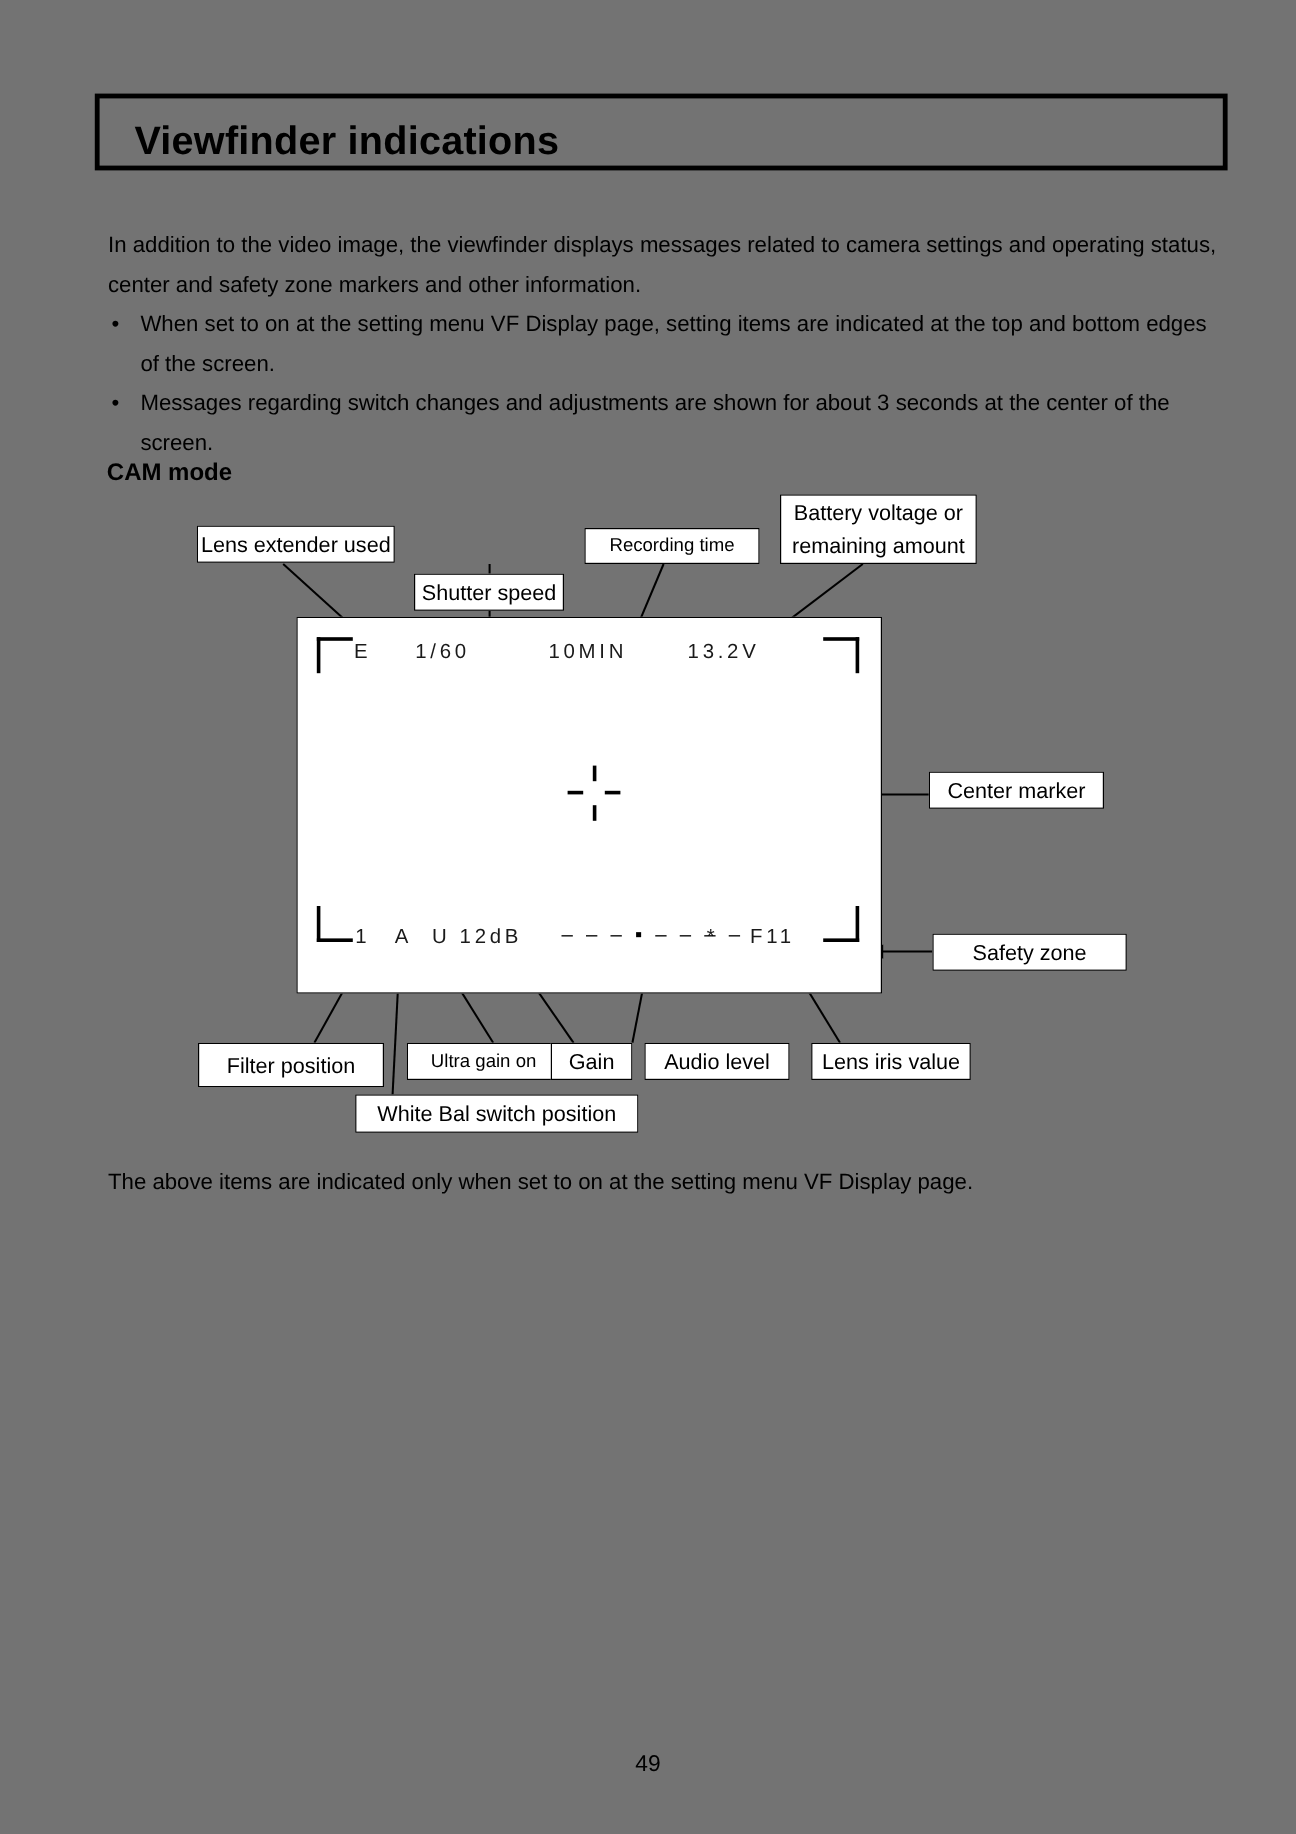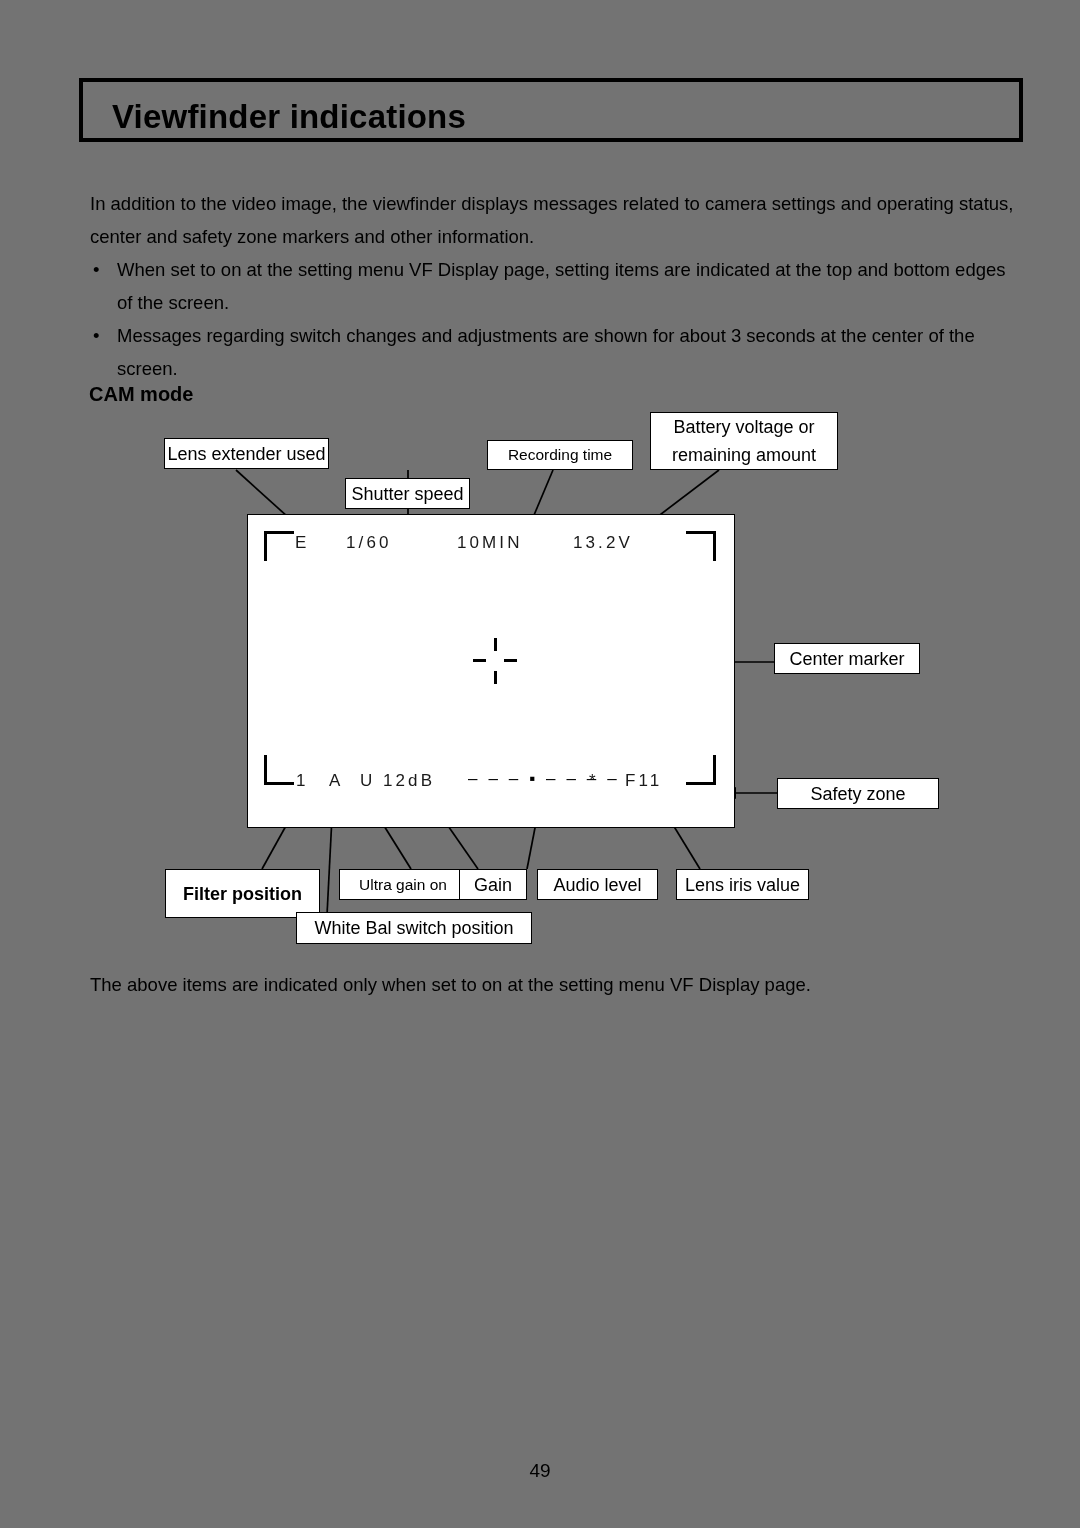--- a/index.html
+++ b/index.html
@@ -272,33 +272,33 @@
     </div>
 
     <div class="callout" style="left:345px; top:438px; width:125px; height:31px;margin-top:40px;">
       <span>Shutter speed</span>
     </div>
 
     <div class="callout small" style="left:487px; top:440px; width:146px; height:30px;">
       <span>Recording time</span>
     </div>
 
-    <div class="callout two-line" style="left:650px; top:412px; width:188px; height:58px;">
+    <div class="callout two-line" style="left:650px; top:412px; width:164px; height:58px;">
       <span>Battery voltage or remaining amount</span>
     </div>
 
     <div class="callout" style="left:774px; top:643px; width:146px; height:31px;">
       <span>Center marker</span>
     </div>
 
     <div class="callout" style="left:777px; top:778px; width:162px; height:31px;">
       <span>Safety zone</span>
     </div>
 
-    <div class="callout" style="left:165px; top:869px; width:155px; height:49px;font-weight:bold;">
+    <div class="callout" style="left:165px; top:869px; width:155px; height:37px;">
       <span>Filter position</span>
     </div>
 
     <div class="callout small" style="left:339px; top:869px; width:128px; height:31px;">
       <span>Ultra gain on</span>
     </div>
 
     <div class="callout" style="left:459px; top:869px; width:68px; height:31px;">
       <span>Gain</span>
     </div>

